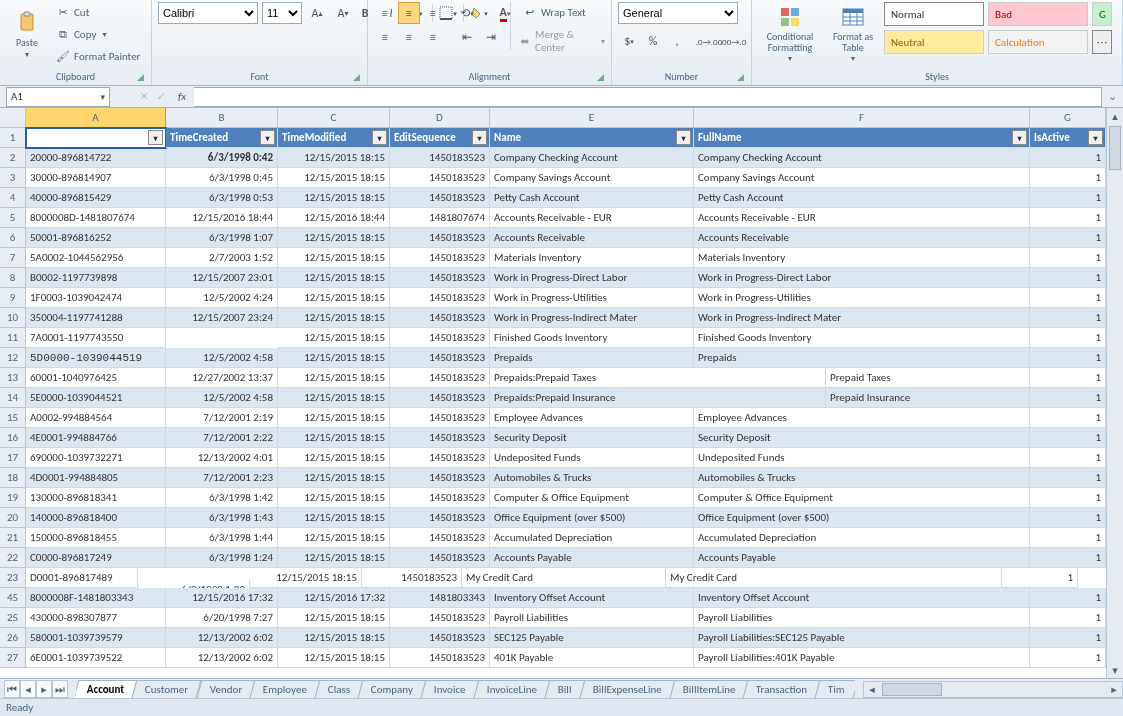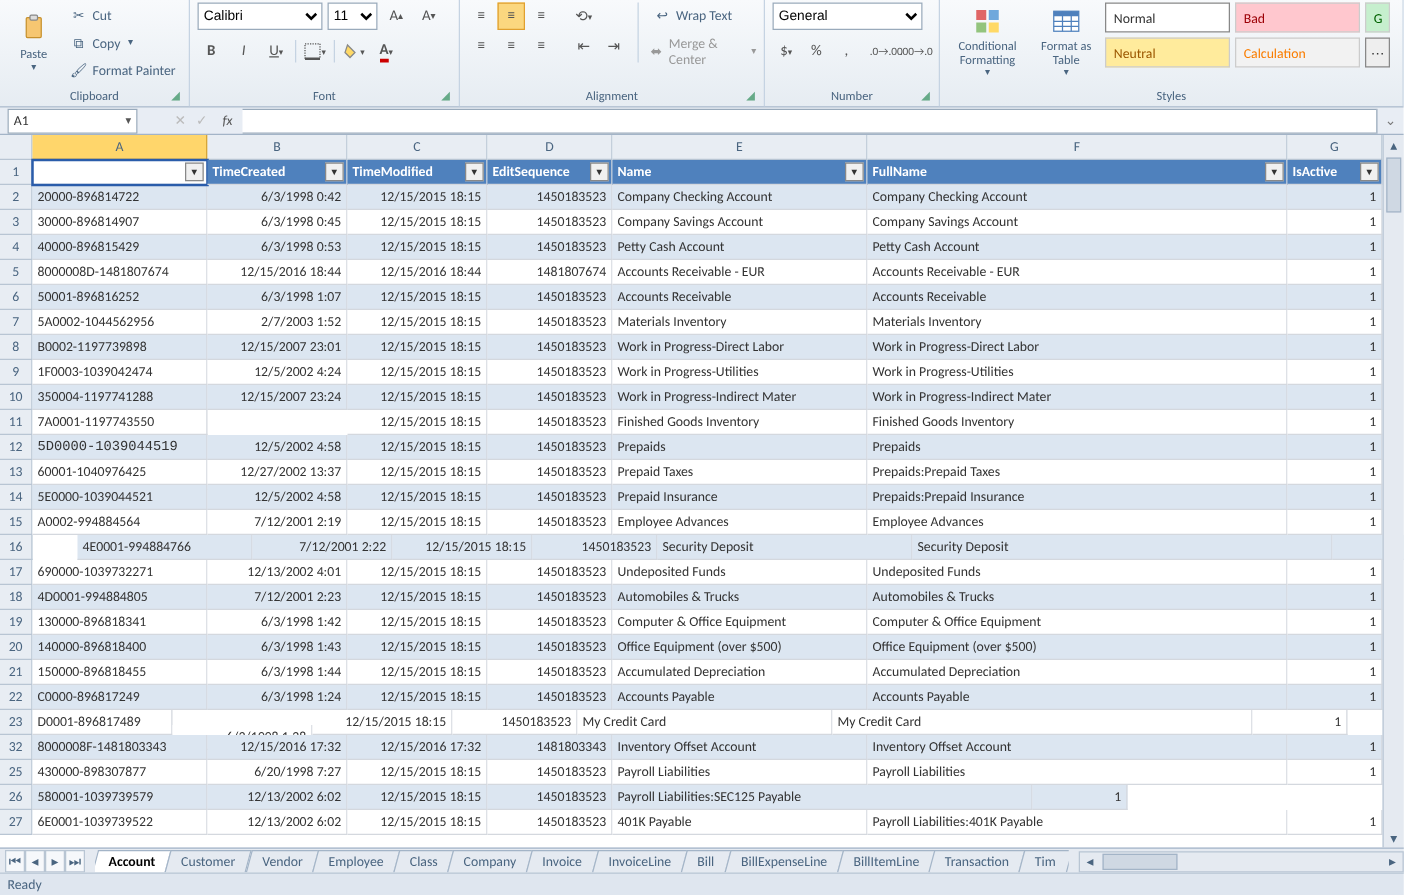--- a/index.html
+++ b/index.html
@@ -109,21 +109,21 @@
             <span class="ic" style="width:14px;height:14px">🖌</span>
             <span>Format Painter</span>
           </div>
       </div>
     </div>
     <div class="ribbon-group-label">Clipboard</div>
     <div class="corner-launch">◢</div>
   </div>
 
   <div class="ribbon-group" style="width:216px">
-    <div style="display:flex;flex-direction:column;">
+    <div style="display:flex;flex-direction:row;">
       <div class="font-row1">
         <select class="font-sel font-name"><option>Calibri</option></select>
         <select class="font-sel font-size"><option>11</option></select>
         <span class="btn22" title="Increase">A<sup style="font-size:8px">▴</sup></span>
         <span class="btn22">A<sup style="font-size:8px">▾</sup></span>
       </div>
       <div class="font-row2">
         <span class="btn22">
             <b>B</b>
           </span>
@@ -302,38 +302,38 @@
       <div class="rowhead">14</div>
       <div class="rowhead">15</div>
       <div class="rowhead">16</div>
       <div class="rowhead">17</div>
       <div class="rowhead">18</div>
       <div class="rowhead">19</div>
       <div class="rowhead">20</div>
       <div class="rowhead">21</div>
       <div class="rowhead">22</div>
       <div class="rowhead">23</div>
-      <div class="rowhead">32</div>
+      <div class="rowhead">45</div>
       <div class="rowhead">25</div>
       <div class="rowhead">26</div>
       <div class="rowhead">27</div>
     </div>
   <div class="cells" id="cells">
       <div class="row thead">
         <div class="cell selected-cell" style="width: 140px;">ListID<div class="filter">▾</div></div>
         <div class="cell" style="width: 112px;">TimeCreated<div class="filter">▾</div></div>
         <div class="cell" style="width: 112px;">TimeModified<div class="filter">▾</div></div>
         <div class="cell" style="width: 100px;">EditSequence<div class="filter">▾</div></div>
         <div class="cell" style="width: 204px;">Name<div class="filter">▾</div></div>
         <div class="cell" style="width: 336px;">FullName<div class="filter">▾</div></div>
         <div class="cell" style="width: 76px;">IsActive<div class="filter">▾</div></div>
       </div>
       <div class="row band0">
         <div class="cell" style="width: 140px;">20000-896814722</div>
-        <div class="cell num" style="width: 112px;">6/3/1998 0:42</div>
+        <div class="cell num" style="width: 112px; font-weight: bold;">6/3/1998 0:42</div>
         <div class="cell num" style="width: 112px;">12/15/2015 18:15</div>
         <div class="cell num" style="width: 100px;">1450183523</div>
         <div class="cell" style="width: 204px;">Company Checking Account</div>
         <div class="cell" style="width: 336px;">Company Checking Account</div>
         <div class="cell num" style="width: 76px;">1</div>
       </div>
       <div class="row band1">
         <div class="cell" style="width: 140px;">30000-896814907</div>
         <div class="cell num" style="width: 112px;">6/3/1998 0:45</div>
         <div class="cell num" style="width: 112px;">12/15/2015 18:15</div>
@@ -421,44 +421,44 @@
         <div class="cell num" style="width: 100px;">1450183523</div>
         <div class="cell" style="width: 204px;">Prepaids</div>
         <div class="cell" style="width: 336px;">Prepaids</div>
         <div class="cell num" style="width: 76px;">1</div>
       </div>
       <div class="row band1">
         <div class="cell" style="width: 140px;">60001-1040976425</div>
         <div class="cell num" style="width: 112px;">12/27/2002 13:37</div>
         <div class="cell num" style="width: 112px;">12/15/2015 18:15</div>
         <div class="cell num" style="width: 100px;">1450183523</div>
+        <div class="cell" style="width: 336px;">Prepaids:Prepaid Taxes</div>
         <div class="cell" style="width: 204px;">Prepaid Taxes</div>
-        <div class="cell" style="width: 336px;">Prepaids:Prepaid Taxes</div>
         <div class="cell num" style="width: 76px;">1</div>
       </div>
       <div class="row band0">
         <div class="cell" style="width: 140px;">5E0000-1039044521</div>
         <div class="cell num" style="width: 112px;">12/5/2002 4:58</div>
         <div class="cell num" style="width: 112px;">12/15/2015 18:15</div>
         <div class="cell num" style="width: 100px;">1450183523</div>
+        <div class="cell" style="width: 336px;">Prepaids:Prepaid Insurance</div>
         <div class="cell" style="width: 204px;">Prepaid Insurance</div>
-        <div class="cell" style="width: 336px;">Prepaids:Prepaid Insurance</div>
         <div class="cell num" style="width: 76px;">1</div>
       </div>
       <div class="row band1">
         <div class="cell" style="width: 140px;">A0002-994884564</div>
         <div class="cell num" style="width: 112px;">7/12/2001 2:19</div>
         <div class="cell num" style="width: 112px;">12/15/2015 18:15</div>
         <div class="cell num" style="width: 100px;">1450183523</div>
         <div class="cell" style="width: 204px;">Employee Advances</div>
         <div class="cell" style="width: 336px;">Employee Advances</div>
         <div class="cell num" style="width: 76px;">1</div>
       </div>
       <div class="row band0">
-        <div class="cell" style="width: 140px; margin-left: 36px;">4E0001-994884766</div>
+        <div class="cell" style="width: 140px;">4E0001-994884766</div>
         <div class="cell num" style="width: 112px;">7/12/2001 2:22</div>
         <div class="cell num" style="width: 112px;">12/15/2015 18:15</div>
         <div class="cell num" style="width: 100px;">1450183523</div>
         <div class="cell" style="width: 204px;">Security Deposit</div>
         <div class="cell" style="width: 336px;">Security Deposit</div>
         <div class="cell num" style="width: 76px;">1</div>
       </div>
       <div class="row band1">
         <div class="cell" style="width: 140px;">690000-1039732271</div>
         <div class="cell num" style="width: 112px;">12/13/2002 4:01</div>
@@ -538,20 +538,21 @@
         <div class="cell num" style="width: 100px;">1450183523</div>
         <div class="cell" style="width: 204px;">Payroll Liabilities</div>
         <div class="cell" style="width: 336px;">Payroll Liabilities</div>
         <div class="cell num" style="width: 76px;">1</div>
       </div>
       <div class="row band0">
         <div class="cell" style="width: 140px;">580001-1039739579</div>
         <div class="cell num" style="width: 112px;">12/13/2002 6:02</div>
         <div class="cell num" style="width: 112px;">12/15/2015 18:15</div>
         <div class="cell num" style="width: 100px;">1450183523</div>
+        <div class="cell" style="width: 204px;">SEC125 Payable</div>
         <div class="cell" style="width: 336px;">Payroll Liabilities:SEC125 Payable</div>
         <div class="cell num" style="width: 76px;">1</div>
       </div>
       <div class="row band1">
         <div class="cell" style="width: 140px;">6E0001-1039739522</div>
         <div class="cell num" style="width: 112px;">12/13/2002 6:02</div>
         <div class="cell num" style="width: 112px;">12/15/2015 18:15</div>
         <div class="cell num" style="width: 100px;">1450183523</div>
         <div class="cell" style="width: 204px;">401K Payable</div>
         <div class="cell" style="width: 336px;">Payroll Liabilities:401K Payable</div>

